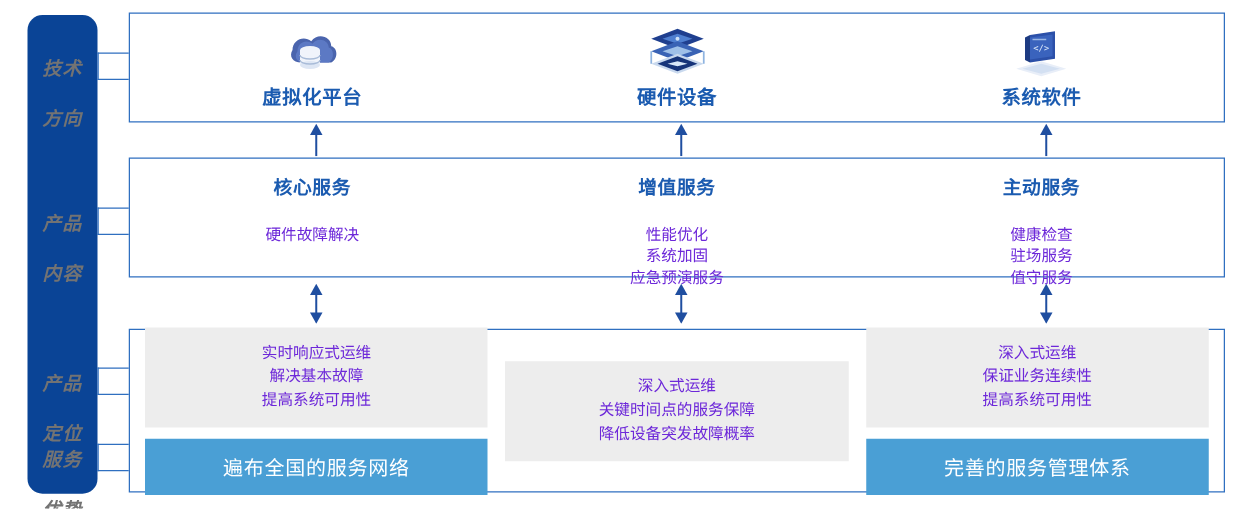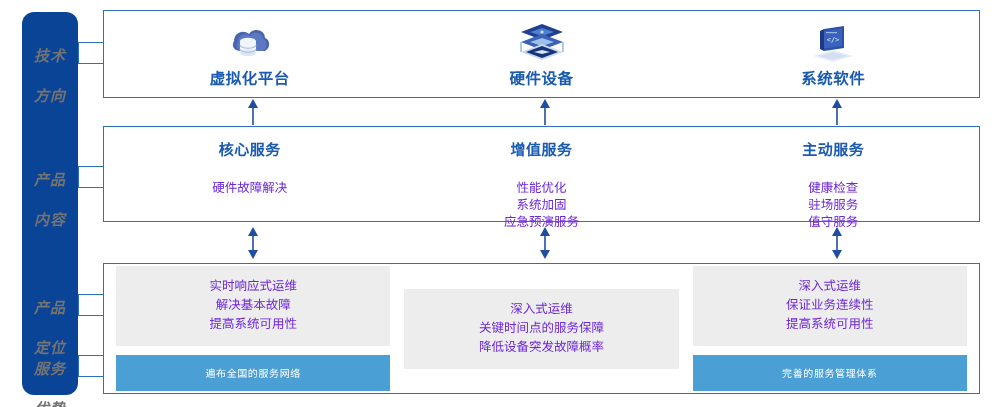--- a/index.html
+++ b/index.html
@@ -130,21 +130,21 @@
     box-sizing: border-box;
     text-align: center;
   }
   .posbox .content-item { font-size: 12.5px; line-height: 19px; }
   .advbar {
     width: 100%;
     margin-top: 9px;
     background: #4a9fd5;
     color: #ffffff;
     text-align: center;
-    font-size: 10px;
+    font-size: 16px;
     letter-spacing: 0.6px;
     padding: 10px 0 11px 0;
     box-sizing: border-box;
   }
 
   
   .arrow {
     position: absolute;
     width: 16px;
     pointer-events: none;

